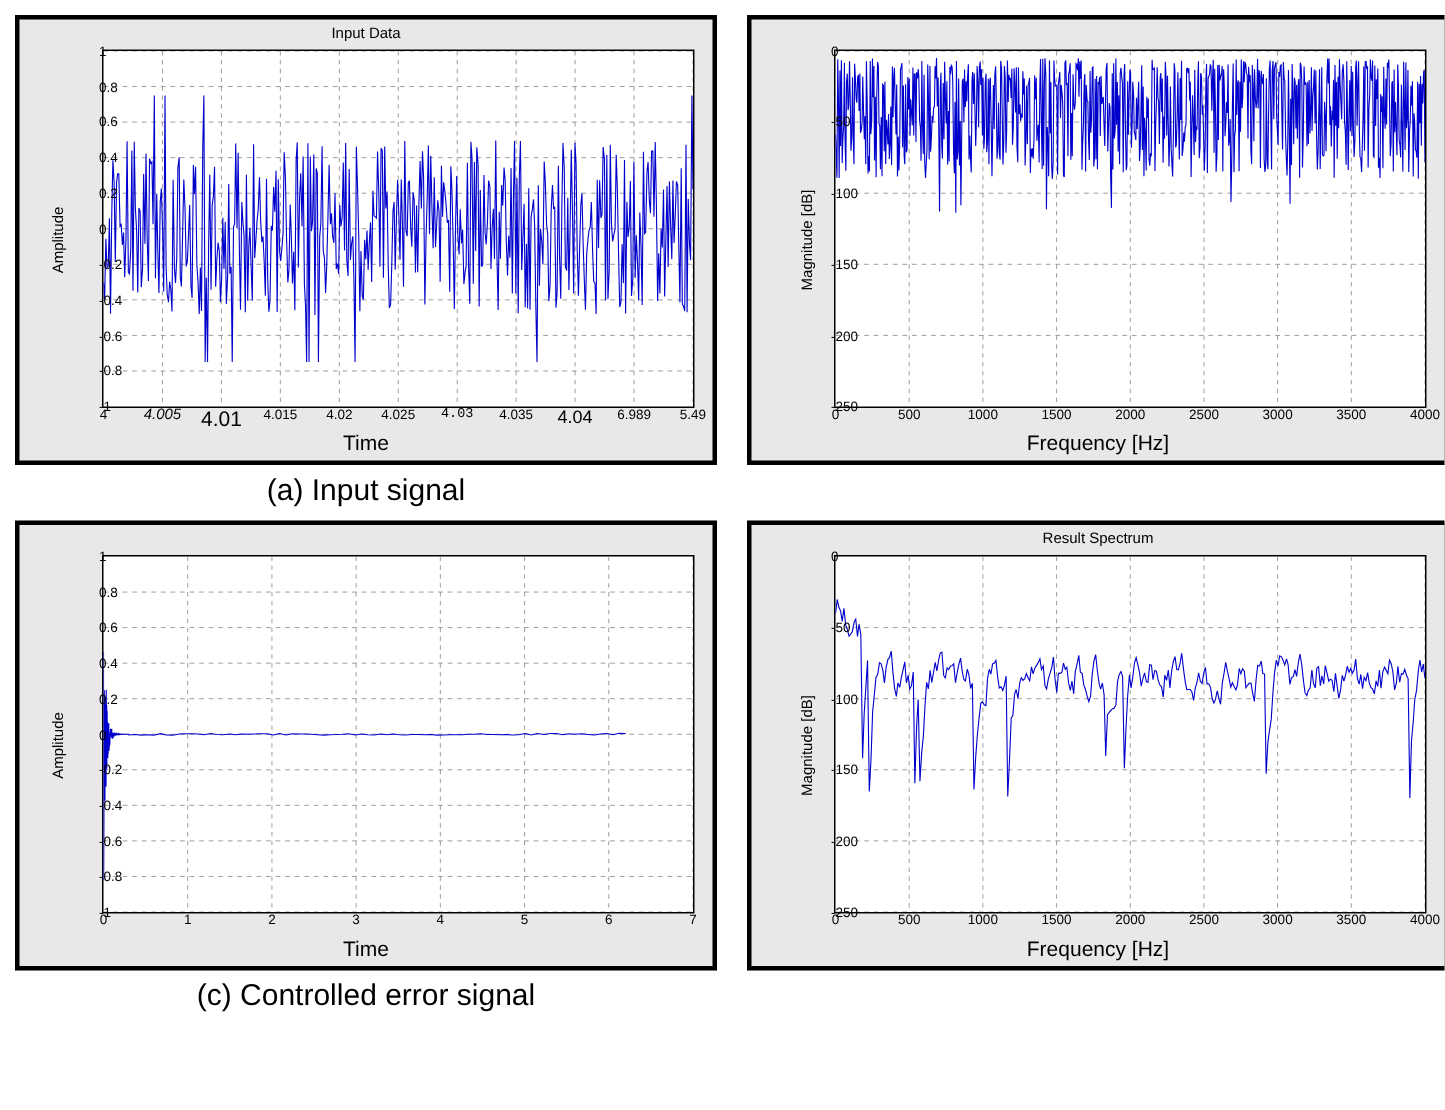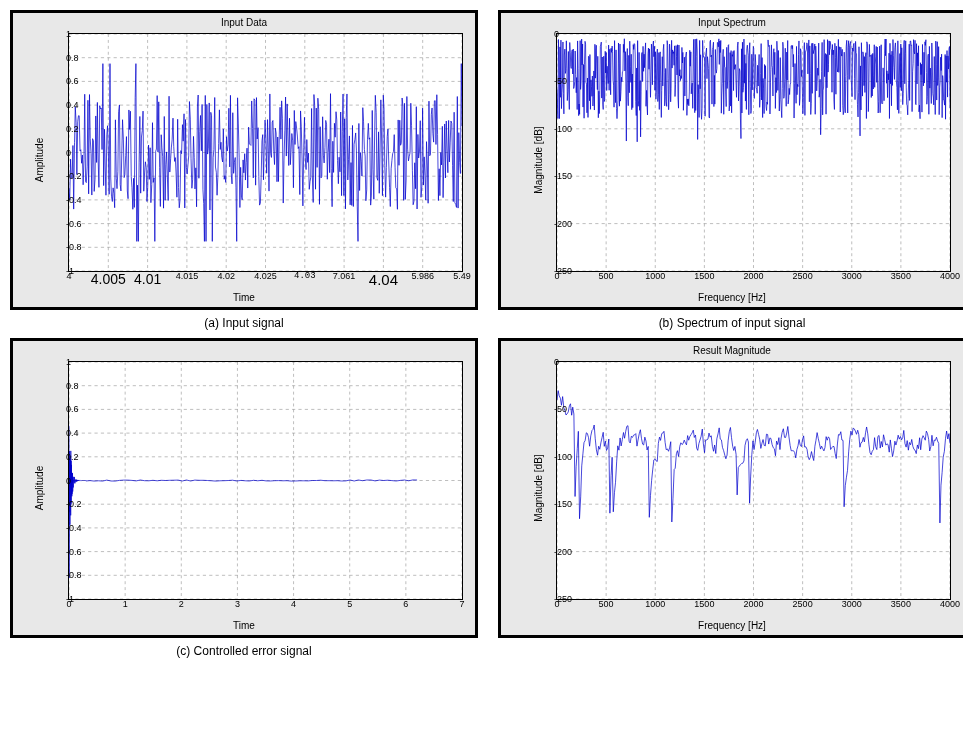--- a/index.html
+++ b/index.html
@@ -53,25 +53,25 @@
     top: 50%;
     transform: translateY(-50%) rotate(-90deg);
     transform-origin: center;
     font-size: 10px;
   }
   .xlabel {
     position: absolute;
     bottom: 4px;
     left: 0; right: 0;
     text-align: center;
-    font-size: 10px;
+    font-size: 14px;
   }
   .caption {
     margin-top: 6px;
-    font-size: 12px;
+    font-size: 20px;
     text-align: left;
   }
   svg { display:block; width:100%; height:100%; }
   .grid-line { stroke:#808080; stroke-width:0.5; stroke-dasharray:3,3; }
   .series { stroke:#0000cd; stroke-width:0.7; fill:none; }
 </style>
 </head>
 <body>
 
 <div class="grid">
@@ -101,49 +101,48 @@
             <line y1="144" y2="144" x1="0" x2="370" class="grid-line"></line>
             <line y1="120" y2="120" x1="0" x2="370" class="grid-line"></line>
             <line y1="96" y2="96" x1="0" x2="370" class="grid-line"></line>
             <line y1="72" y2="72" x1="0" x2="370" class="grid-line"></line>
             <line y1="48" y2="48" x1="0" x2="370" class="grid-line"></line>
             <line y1="24" y2="24" x1="0" x2="370" class="grid-line"></line>
             <line y1="0" y2="0" x1="0" x2="370" class="grid-line"></line>
             <path d="M0.0,156.2 L0.7,168.0 L1.5,126.7 L2.2,146.2 L3.0,145.1 L3.7,112.9 L4.4,177.3 L5.2,109.8 L5.9,73.7 L6.7,89.5 L7.4,142.4 L8.2,88.8 L8.9,82.8 L9.6,82.8 L10.4,118.4 L11.1,117.2 L11.9,130.9 L12.6,122.5 L13.3,152.7 L14.1,126.8 L14.8,61.0 L15.6,149.4 L16.3,150.5 L17.1,133.9 L17.8,67.1 L18.5,161.9 L19.3,61.3 L20.0,106.0 L20.8,121.2 L21.5,163.1 L22.2,106.0 L23.0,108.2 L23.7,159.4 L24.5,147.1 L25.2,83.0 L26.0,130.1 L26.7,69.3 L27.4,125.6 L28.2,155.3 L28.9,72.6 L29.7,75.9 L30.4,74.9 L31.1,117.0 L31.9,30.0 L32.6,153.5 L33.4,96.4 L34.1,135.7 L34.8,163.3 L35.6,102.1 L36.3,92.9 L37.1,120.9 L37.8,162.3 L38.6,30.0 L39.3,145.8 L40.0,164.3 L40.8,169.6 L41.5,155.8 L42.3,161.3 L43.0,175.9 L43.7,86.9 L44.5,146.1 L45.2,156.6 L46.0,139.1 L46.7,78.7 L47.5,71.8 L48.2,152.4 L48.9,159.0 L49.7,121.4 L50.4,86.8 L51.2,107.2 L51.9,145.4 L52.6,142.3 L53.4,123.1 L54.1,103.9 L54.9,159.0 L55.6,166.8 L56.4,76.9 L57.1,96.7 L57.8,78.2 L58.6,144.3 L59.3,155.6 L60.1,177.5 L60.8,146.1 L61.5,175.6 L62.3,64.5 L63.0,30.0 L63.8,210.0 L64.5,153.1 L65.3,210.0 L66.0,130.4 L66.7,83.5 L67.5,161.2 L68.2,104.3 L69.0,97.8 L69.7,78.1 L70.4,159.2 L71.2,139.8 L71.9,129.4 L72.7,135.3 L73.4,169.6 L74.1,155.1 L74.9,112.5 L75.6,147.2 L76.4,115.2 L77.1,170.8 L77.9,152.5 L78.6,89.8 L79.3,150.3 L80.1,145.6 L80.8,210.0 L81.6,118.8 L82.3,116.5 L83.0,62.4 L83.8,119.6 L84.5,68.7 L85.3,135.0 L86.0,174.7 L86.8,102.0 L87.5,115.3 L88.2,124.3 L89.0,176.4 L89.7,83.5 L90.5,168.4 L91.2,132.0 L91.9,119.4 L92.7,146.9 L93.4,168.6 L94.2,63.0 L94.9,139.8 L95.7,126.4 L96.4,114.5 L97.1,107.2 L97.9,85.2 L98.6,113.7 L99.4,129.0 L100.1,125.2 L100.8,140.7 L101.6,165.3 L102.3,86.3 L103.1,155.5 L103.8,176.0 L104.5,168.5 L105.3,118.1 L106.0,121.2 L106.8,91.8 L107.5,108.5 L108.3,80.8 L109.0,176.2 L109.7,86.6 L110.5,134.9 L111.2,141.8 L112.0,132.5 L112.7,123.4 L113.4,68.4 L114.2,86.2 L114.9,126.3 L115.7,156.2 L116.4,147.6 L117.2,103.7 L117.9,125.0 L118.6,156.9 L119.4,135.5 L120.1,175.0 L120.9,73.9 L121.6,61.8 L122.3,146.1 L123.1,98.7 L123.8,82.5 L124.6,118.3 L125.3,71.3 L126.1,157.7 L126.8,171.6 L127.5,210.0 L128.3,62.2 L129.0,210.0 L129.8,71.3 L130.5,121.6 L131.2,115.6 L132.0,69.8 L132.7,178.2 L133.5,79.3 L134.2,82.8 L134.9,210.0 L135.7,125.3 L136.4,116.9 L137.2,64.3 L137.9,134.7 L138.7,140.0 L139.4,163.3 L140.1,145.2 L140.9,111.0 L141.6,76.8 L142.4,116.9 L143.1,109.6 L143.8,124.8 L144.6,129.6 L145.3,96.1 L146.1,147.1 L146.8,143.5 L147.6,150.3 L148.3,104.0 L149.0,118.5 L149.8,112.3 L150.5,75.2 L151.3,134.6 L152.0,62.1 L152.7,141.0 L153.5,151.8 L154.2,79.7 L155.0,141.1 L155.7,130.1 L156.5,125.1 L157.2,155.7 L157.9,210.0 L158.7,64.6 L159.4,90.2 L160.2,124.7 L160.9,175.7 L161.6,135.0 L162.4,165.4 L163.1,167.9 L163.9,127.5 L164.6,140.6 L165.4,121.2 L166.1,147.9 L166.8,130.2 L167.6,115.6 L168.3,156.0 L169.1,94.3 L169.8,111.2 L170.5,111.9 L171.3,112.8 L172.0,67.8 L172.8,95.6 L173.5,145.7 L174.2,65.6 L175.0,67.1 L175.7,153.1 L176.5,64.4 L177.2,106.3 L178.0,94.9 L178.7,144.4 L179.4,173.3 L180.2,171.2 L180.9,145.5 L181.7,108.1 L182.4,101.9 L183.1,147.7 L183.9,110.7 L184.6,87.1 L185.4,111.0 L186.1,141.0 L186.9,86.7 L187.6,115.4 L188.3,159.1 L189.1,60.7 L189.8,121.0 L190.6,125.0 L191.3,89.2 L192.0,87.6 L192.8,118.7 L193.5,132.2 L194.3,95.4 L195.0,100.2 L195.8,149.6 L196.5,104.3 L197.2,149.4 L198.0,101.4 L198.7,74.2 L199.5,106.4 L200.2,67.7 L200.9,85.3 L201.7,171.2 L202.4,128.4 L203.2,97.5 L203.9,63.8 L204.6,123.6 L205.4,70.8 L206.1,104.2 L206.9,133.2 L207.6,85.3 L208.4,132.3 L209.1,117.2 L209.8,100.8 L210.6,108.2 L211.3,155.7 L212.1,77.4 L212.8,111.9 L213.5,88.7 L214.3,95.2 L215.0,103.3 L215.8,116.0 L216.5,114.1 L217.3,162.6 L218.0,77.9 L218.7,94.0 L219.5,129.6 L220.2,174.1 L221.0,115.1 L221.7,84.4 L222.4,124.9 L223.2,137.3 L223.9,106.9 L224.7,130.0 L225.4,120.6 L226.2,157.3 L226.9,149.6 L227.6,145.1 L228.4,75.4 L229.1,143.7 L229.9,170.6 L230.6,61.3 L231.3,72.2 L232.1,157.2 L232.8,75.0 L233.6,135.1 L234.3,65.0 L235.1,76.5 L235.8,172.5 L236.5,93.9 L237.3,145.7 L238.0,144.3 L238.8,83.8 L239.5,122.7 L240.2,130.6 L241.0,114.9 L241.7,87.5 L242.5,91.3 L243.2,147.1 L243.9,120.1 L244.7,106.5 L245.4,140.4 L246.2,60.4 L246.9,136.1 L247.7,174.9 L248.4,108.6 L249.1,140.2 L249.9,90.4 L250.6,104.5 L251.4,78.7 L252.1,87.0 L252.8,128.1 L253.6,151.6 L254.3,124.8 L255.1,139.6 L255.8,79.0 L256.6,163.7 L257.3,98.8 L258.0,60.8 L258.8,163.6 L259.5,85.9 L260.3,177.1 L261.0,84.7 L261.7,60.7 L262.5,147.8 L263.2,126.9 L264.0,103.2 L264.7,173.0 L265.5,130.2 L266.2,173.6 L266.9,92.6 L267.7,174.7 L268.4,111.7 L269.2,106.6 L269.9,100.2 L270.6,117.6 L271.4,175.1 L272.1,210.0 L272.9,90.6 L273.6,158.5 L274.3,120.0 L275.1,128.9 L275.8,143.9 L276.6,74.6 L277.3,88.3 L278.1,117.0 L278.8,123.6 L279.5,168.9 L280.3,157.9 L281.0,107.1 L281.8,90.5 L282.5,106.6 L283.2,105.1 L284.0,173.3 L284.7,163.1 L285.5,77.4 L286.2,137.1 L287.0,167.3 L287.7,104.3 L288.4,62.1 L289.2,79.3 L289.9,145.5 L290.7,148.2 L291.4,99.1 L292.1,161.3 L292.9,115.4 L293.6,66.7 L294.4,111.4 L295.1,163.7 L295.9,62.0 L296.6,76.0 L297.3,133.1 L298.1,165.2 L298.8,135.1 L299.6,103.7 L300.3,96.1 L301.0,128.6 L301.8,155.3 L302.5,174.7 L303.3,136.5 L304.0,128.1 L304.7,121.2 L305.5,118.9 L306.2,101.9 L307.0,135.4 L307.7,155.7 L308.5,156.9 L309.2,177.5 L309.9,87.0 L310.7,133.0 L311.4,87.3 L312.2,112.7 L312.9,110.2 L313.6,64.8 L314.4,72.9 L315.1,168.5 L315.9,70.2 L316.6,167.5 L317.4,147.9 L318.1,63.3 L318.8,116.6 L319.6,128.5 L320.3,124.2 L321.1,120.1 L321.8,70.1 L322.5,92.9 L323.3,138.0 L324.0,172.9 L324.8,169.3 L325.5,130.4 L326.3,156.7 L327.0,73.6 L327.7,177.2 L328.5,101.7 L329.2,125.6 L330.0,118.5 L330.7,87.8 L331.4,165.4 L332.2,154.2 L332.9,75.0 L333.7,153.0 L334.4,124.4 L335.2,143.3 L335.9,168.3 L336.6,109.0 L337.4,132.7 L338.1,171.4 L338.9,68.0 L339.6,123.3 L340.3,122.3 L341.1,81.5 L341.8,74.9 L342.6,101.0 L343.3,109.5 L344.0,67.7 L344.8,67.5 L345.5,111.9 L346.3,61.5 L347.0,101.7 L347.8,168.7 L348.5,136.5 L349.2,163.7 L350.0,120.0 L350.7,132.6 L351.5,93.5 L352.2,165.7 L352.9,129.8 L353.7,91.1 L354.4,145.8 L355.2,88.1 L355.9,116.4 L356.7,140.5 L357.4,87.5 L358.1,129.6 L358.9,109.5 L359.6,88.1 L360.4,90.5 L361.1,133.0 L361.8,169.7 L362.6,79.2 L363.3,170.9 L364.1,172.5 L364.8,175.6 L365.6,63.3 L366.3,176.3 L367.0,99.9 L367.8,130.2 L368.5,141.3 L369.3,30.0 L370.0,93.3 " class="series"></path>
           </svg>
           <div style="position: absolute; font-size: 9px; transform: translateX(-50%); left: 0%; top: 100%;">4</div>
-          <div style="position: absolute; font-size: 14px; transform: translateX(-50%); left: 10%; top: 100%;">4.005</div>
+          <div style="position: absolute; font-size: 10px; transform: translateX(-50%); left: 10%; top: 100%; font-style: italic;">4.005</div>
           <div style="position: absolute; font-size: 14px; transform: translateX(-50%); left: 20%; top: 100%;">4.01</div>
           <div style="position: absolute; font-size: 9px; transform: translateX(-50%); left: 30%; top: 100%;">4.015</div>
           <div style="position: absolute; font-size: 9px; transform: translateX(-50%); left: 40%; top: 100%;">4.02</div>
           <div style="position: absolute; font-size: 9px; transform: translateX(-50%); left: 50%; top: 100%;">4.025</div>
           <div style="position: absolute; font-size: 9px; transform: translateX(-50%); left: 60%; top: 100%; font-family: Liberation Mono, monospace;">4.03</div>
-          <div style="position: absolute; font-size: 9px; transform: translateX(-50%); left: 70%; top: 100%;">7.061</div>
-          <div style="position: absolute; font-size: 15px; transform: translateX(-50%); left: 80%; top: 100%;">4.04</div>
-          <div style="position: absolute; font-size: 9px; transform: translateX(-50%); left: 90%; top: 100%;">5.986</div>
+          <div style="position: absolute; font-size: 9px; transform: translateX(-50%); left: 70%; top: 100%;">4.035</div>
+          <div style="position: absolute; font-size: 12px; transform: translateX(-50%); left: 80%; top: 100%;">4.04</div>
+          <div style="position: absolute; font-size: 9px; transform: translateX(-50%); left: 90%; top: 100%;">6.989</div>
           <div style="position: absolute; font-size: 9px; transform: translateX(-50%); left: 100%; top: 100%;">5.49</div>
           <div style="position: absolute; font-size: 9px; transform: translate(-100%, -50%); right: 100%; padding-right: 3px; left: 0px; top: 100%;">-1</div>
           <div style="position: absolute; font-size: 9px; transform: translate(-100%, -50%); right: 100%; padding-right: 3px; left: 0px; top: 90%;">-0.8</div>
           <div style="position: absolute; font-size: 9px; transform: translate(-100%, -50%); right: 100%; padding-right: 3px; left: 0px; top: 80%;">-0.6</div>
           <div style="position: absolute; font-size: 9px; transform: translate(-100%, -50%); right: 100%; padding-right: 3px; left: 0px; top: 70%;">-0.4</div>
           <div style="position: absolute; font-size: 9px; transform: translate(-100%, -50%); right: 100%; padding-right: 3px; left: 0px; top: 60%;">-0.2</div>
           <div style="position: absolute; font-size: 9px; transform: translate(-100%, -50%); right: 100%; padding-right: 3px; left: 0px; top: 50%;">0</div>
           <div style="position: absolute; font-size: 9px; transform: translate(-100%, -50%); right: 100%; padding-right: 3px; left: 0px; top: 40%;">0.2</div>
           <div style="position: absolute; font-size: 9px; transform: translate(-100%, -50%); right: 100%; padding-right: 3px; left: 0px; top: 30%;">0.4</div>
           <div style="position: absolute; font-size: 9px; transform: translate(-100%, -50%); right: 100%; padding-right: 3px; left: 0px; top: 20%;">0.6</div>
           <div style="position: absolute; font-size: 9px; transform: translate(-100%, -50%); right: 100%; padding-right: 3px; left: 0px; top: 10%;">0.8</div>
           <div style="position: absolute; font-size: 9px; transform: translate(-100%, -50%); right: 100%; padding-right: 3px; left: 0px; top: 0%;">1</div>
         </div>
     </div>
     <div class="caption">(a) Input signal</div>
   </div>
 
   <div class="cell">
     <div class="panel">
-      <div class="plot-title">Input Spectrum</div>
       <div class="ylabel">Magnitude [dB]</div>
       <div class="xlabel">Frequency [Hz]</div>
       <div class="plot-area" style="overflow: visible;">
           <svg viewBox="0 0 370 240" preserveAspectRatio="none">
             <line x1="0" x2="0" y1="0" y2="240" class="grid-line"></line>
             <line x1="46.25" x2="46.25" y1="0" y2="240" class="grid-line"></line>
             <line x1="92.5" x2="92.5" y1="0" y2="240" class="grid-line"></line>
             <line x1="138.75" x2="138.75" y1="0" y2="240" class="grid-line"></line>
             <line x1="185" x2="185" y1="0" y2="240" class="grid-line"></line>
             <line x1="231.25" x2="231.25" y1="0" y2="240" class="grid-line"></line>
@@ -168,21 +167,20 @@
           <div style="position: absolute; font-size: 9px; transform: translateX(-50%); left: 87.5%; top: 100%;">3500</div>
           <div style="position: absolute; font-size: 9px; transform: translateX(-50%); left: 100%; top: 100%;">4000</div>
           <div style="position: absolute; font-size: 9px; transform: translate(-100%, -50%); right: 100%; padding-right: 3px; left: 0px; top: 100%;">-250</div>
           <div style="position: absolute; font-size: 9px; transform: translate(-100%, -50%); right: 100%; padding-right: 3px; left: 0px; top: 80%;">-200</div>
           <div style="position: absolute; font-size: 9px; transform: translate(-100%, -50%); right: 100%; padding-right: 3px; left: 0px; top: 60%;">-150</div>
           <div style="position: absolute; font-size: 9px; transform: translate(-100%, -50%); right: 100%; padding-right: 3px; left: 0px; top: 40%;">-100</div>
           <div style="position: absolute; font-size: 9px; transform: translate(-100%, -50%); right: 100%; padding-right: 3px; left: 0px; top: 20%;">-50</div>
           <div style="position: absolute; font-size: 9px; transform: translate(-100%, -50%); right: 100%; padding-right: 3px; left: 0px; top: 0%;">0</div>
         </div>
     </div>
-    <div class="caption">(b) Spectrum of input signal</div>
   </div>
 
   <div class="cell">
     <div class="panel">
       <div class="ylabel">Amplitude</div>
       <div class="xlabel">Time</div>
       <div class="plot-area" style="overflow: visible;">
           <svg viewBox="0 0 370 240" preserveAspectRatio="none">
             <line x1="0" x2="0" y1="0" y2="240" class="grid-line"></line>
             <line x1="52.857142857142854" x2="52.857142857142854" y1="0" y2="240" class="grid-line"></line>
@@ -224,21 +222,21 @@
           <div style="position: absolute; font-size: 9px; transform: translate(-100%, -50%); right: 100%; padding-right: 3px; left: 0px; top: 20%;">0.6</div>
           <div style="position: absolute; font-size: 9px; transform: translate(-100%, -50%); right: 100%; padding-right: 3px; left: 0px; top: 10%;">0.8</div>
           <div style="position: absolute; font-size: 9px; transform: translate(-100%, -50%); right: 100%; padding-right: 3px; left: 0px; top: 0%;">1</div>
         </div>
     </div>
     <div class="caption">(c) Controlled error signal</div>
   </div>
 
   <div class="cell">
     <div class="panel">
-      <div class="plot-title">Result Magnitude</div>
+      <div class="plot-title">Result Spectrum</div>
       <div class="ylabel">Magnitude [dB]</div>
       <div class="xlabel">Frequency [Hz]</div>
       <div class="plot-area" style="overflow: visible;">
           <svg viewBox="0 0 370 240" preserveAspectRatio="none">
             <line x1="0" x2="0" y1="0" y2="240" class="grid-line"></line>
             <line x1="46.25" x2="46.25" y1="0" y2="240" class="grid-line"></line>
             <line x1="92.5" x2="92.5" y1="0" y2="240" class="grid-line"></line>
             <line x1="138.75" x2="138.75" y1="0" y2="240" class="grid-line"></line>
             <line x1="185" x2="185" y1="0" y2="240" class="grid-line"></line>
             <line x1="231.25" x2="231.25" y1="0" y2="240" class="grid-line"></line>

